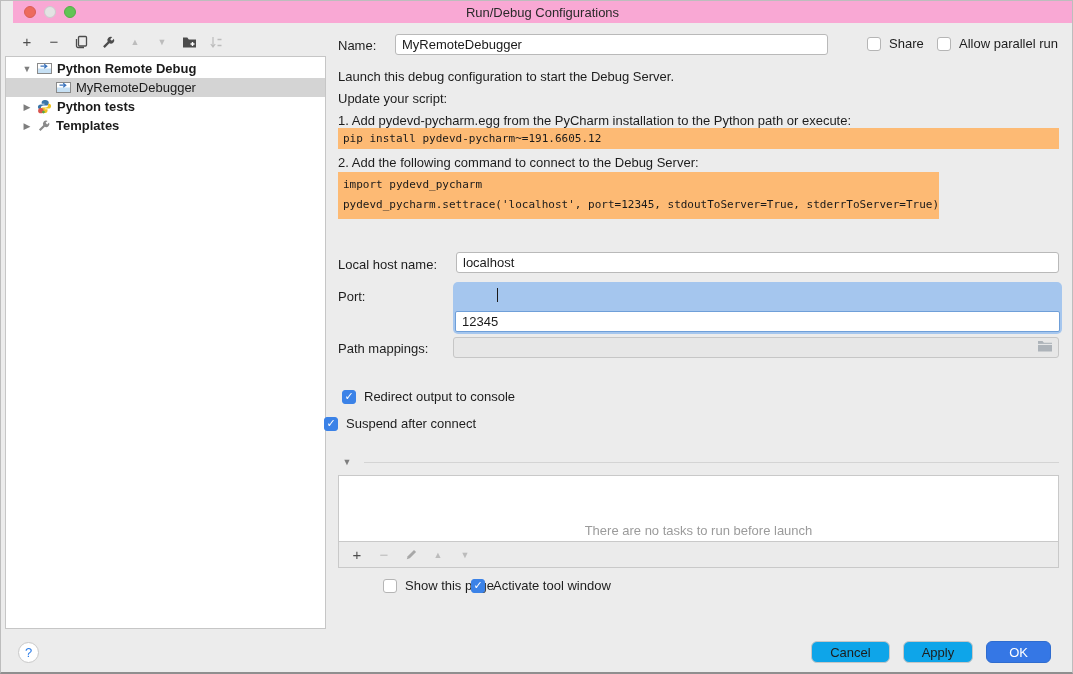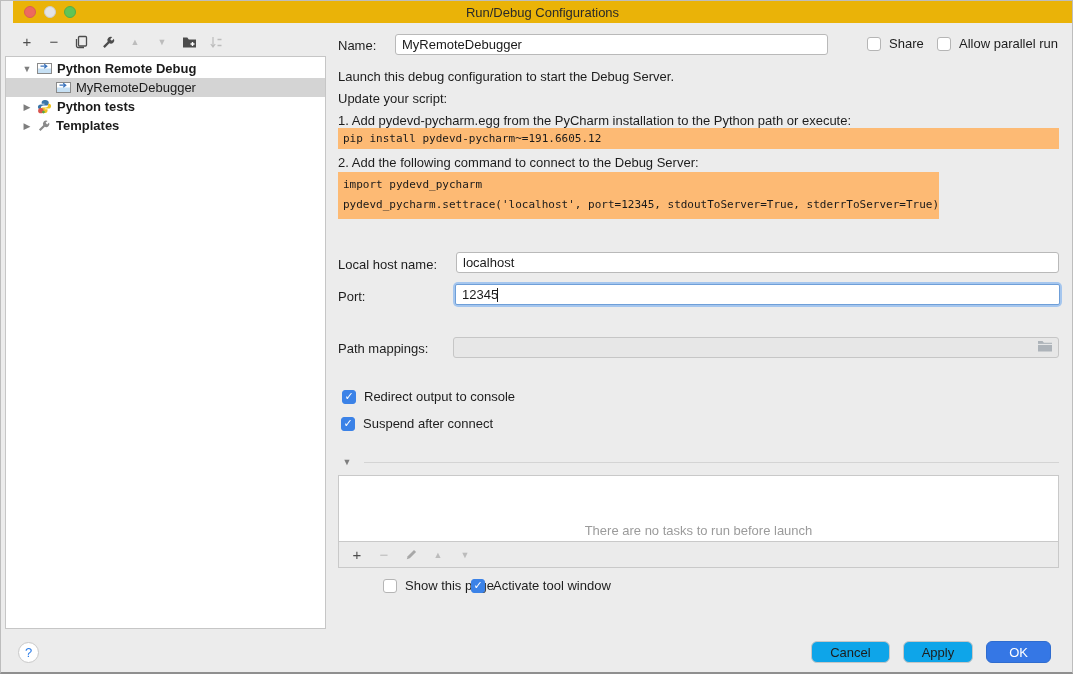--- a/index.html
+++ b/index.html
@@ -4,21 +4,21 @@
 <style>
   * { box-sizing: border-box; margin: 0; padding: 0; }
   body { font-family: "Liberation Sans", sans-serif; background: #ffffff; }
   .window {
     position: relative; width: 1073px; height: 674px;
     background: #ececec; overflow: hidden;
     border: 1px solid #bdbdbd; border-bottom: 2px solid #8f8f8f;
     font-size: 13px; color: #1d1d1d;
   }
   
-  .titlebar { position: absolute; top: 0; left: 12px; right: 0; height: 22px; background: #eab308; }
+  .titlebar { position: absolute; top: 0; left: 12px; right: 0; height: 22px; background: #f9a8d4; }
   .traffic { position: absolute; top: 5px; left: 11px; display: flex; gap: 8px; }
   .light { width: 12px; height: 12px; border-radius: 50%; }
   .light.red   { background: #ed6a5e; border: 1px solid #d95f55; }
   .light.gray  { background: #e3e3e3; border: 1px solid #cccccc; }
   .light.green { background: #61c454; border: 1px solid #54ad48; }
   .title { position: absolute; top: 4px; left: 0; right: 0; text-align: center; color: #2a2a2a; }
   
   .tree-toolbar { position: absolute; top: 31px; left: 18px; display: flex; gap: 11px; align-items: center; height: 20px; }
   .icon-btn { width: 16px; height: 18px; display: flex; align-items: center; justify-content: center;
               font-size: 15px; color: #4c4c4c; line-height: 18px; }
@@ -36,21 +36,21 @@
   
   .abs { position: absolute; }
   .lbl { color: #1d1d1d; white-space: nowrap; }
   input.field { height: 21px; border: 1px solid #b9b9b9; border-radius: 3px; background: #ffffff;
                 font-family: "Liberation Sans", sans-serif; font-size: 13px; color: #1a1a1a;
                 padding: 0 6px; outline: none; }
   .code { font-family: "DejaVu Sans Mono", monospace; font-size: 11px; color: #1a1a1a; background: #fdba74; }
   .codebar { line-height: 21px; padding-left: 5px; white-space: nowrap; }
   .codebox { padding: 3px 0 0 5px; line-height: 20px; white-space: nowrap; }
   .focus-wrap { background: #a5c6ee; border-radius: 5px; padding: 2px; }
-  .focus-wrap input { width: 100%; height: 21px; border: 1px solid #6f9fd8; border-radius: 2px; position: relative; }
+  .focus-wrap input { width: 100%; height: 21px; border: 1px solid #6f9fd8; border-radius: 2px; position: relative; margin-top: 27px; }
   .caret { position: absolute; width: 1px; height: 14px; background: #1a1a1a; }
   .ghost-field { background: #e7e7e7; border: 1px solid #c6c6c6; border-radius: 3px; height: 21px;
                  display: flex; align-items: center; justify-content: flex-end; padding-right: 5px; }
   
   .cbrow { display: flex; align-items: center; gap: 8px; }
   .cb { width: 14px; height: 14px; border-radius: 3px; background: #ffffff; border: 1px solid #b5b5b5;
         display: inline-flex; align-items: center; justify-content: center; flex: none; }
   .cb.checked { background: #3b82e7; border-color: #3b82e7; color: #fff; font-size: 11px; }
   .cb.checked::after { content: "✓"; }
   
@@ -196,21 +196,21 @@
           <path d="M1 1h4.5l1.4 1.8H15v8.7H1z" fill="#adb3b9"></path>
           <path d="M1 4.4h14" stroke="#ececec" stroke-width="1"></path>
         </svg>
     </span>
   </div>
 
   <div class="abs cbrow" style="left:341px; top:388px;">
     <span class="cb checked"></span>
     <span class="lbl">Redirect output to console</span>
   </div>
-  <div class="abs cbrow" style="left:340px; top:415px;">
+  <div class="abs cbrow" style="left:323px; top:415px;">
     <span class="cb checked"></span>
     <span class="lbl">Suspend after connect</span>
   </div>
 
   <div class="abs bl-header" style="left:341px; top:456px; width:717px;">
     <span class="chev">▼</span>
     <div class="bl-line"></div>
   </div>
   <div class="abs task-box" style="left:337px; top:474px; width:721px; height:67px;">
     <span class="empty-text">There are no tasks to run before launch</span>

